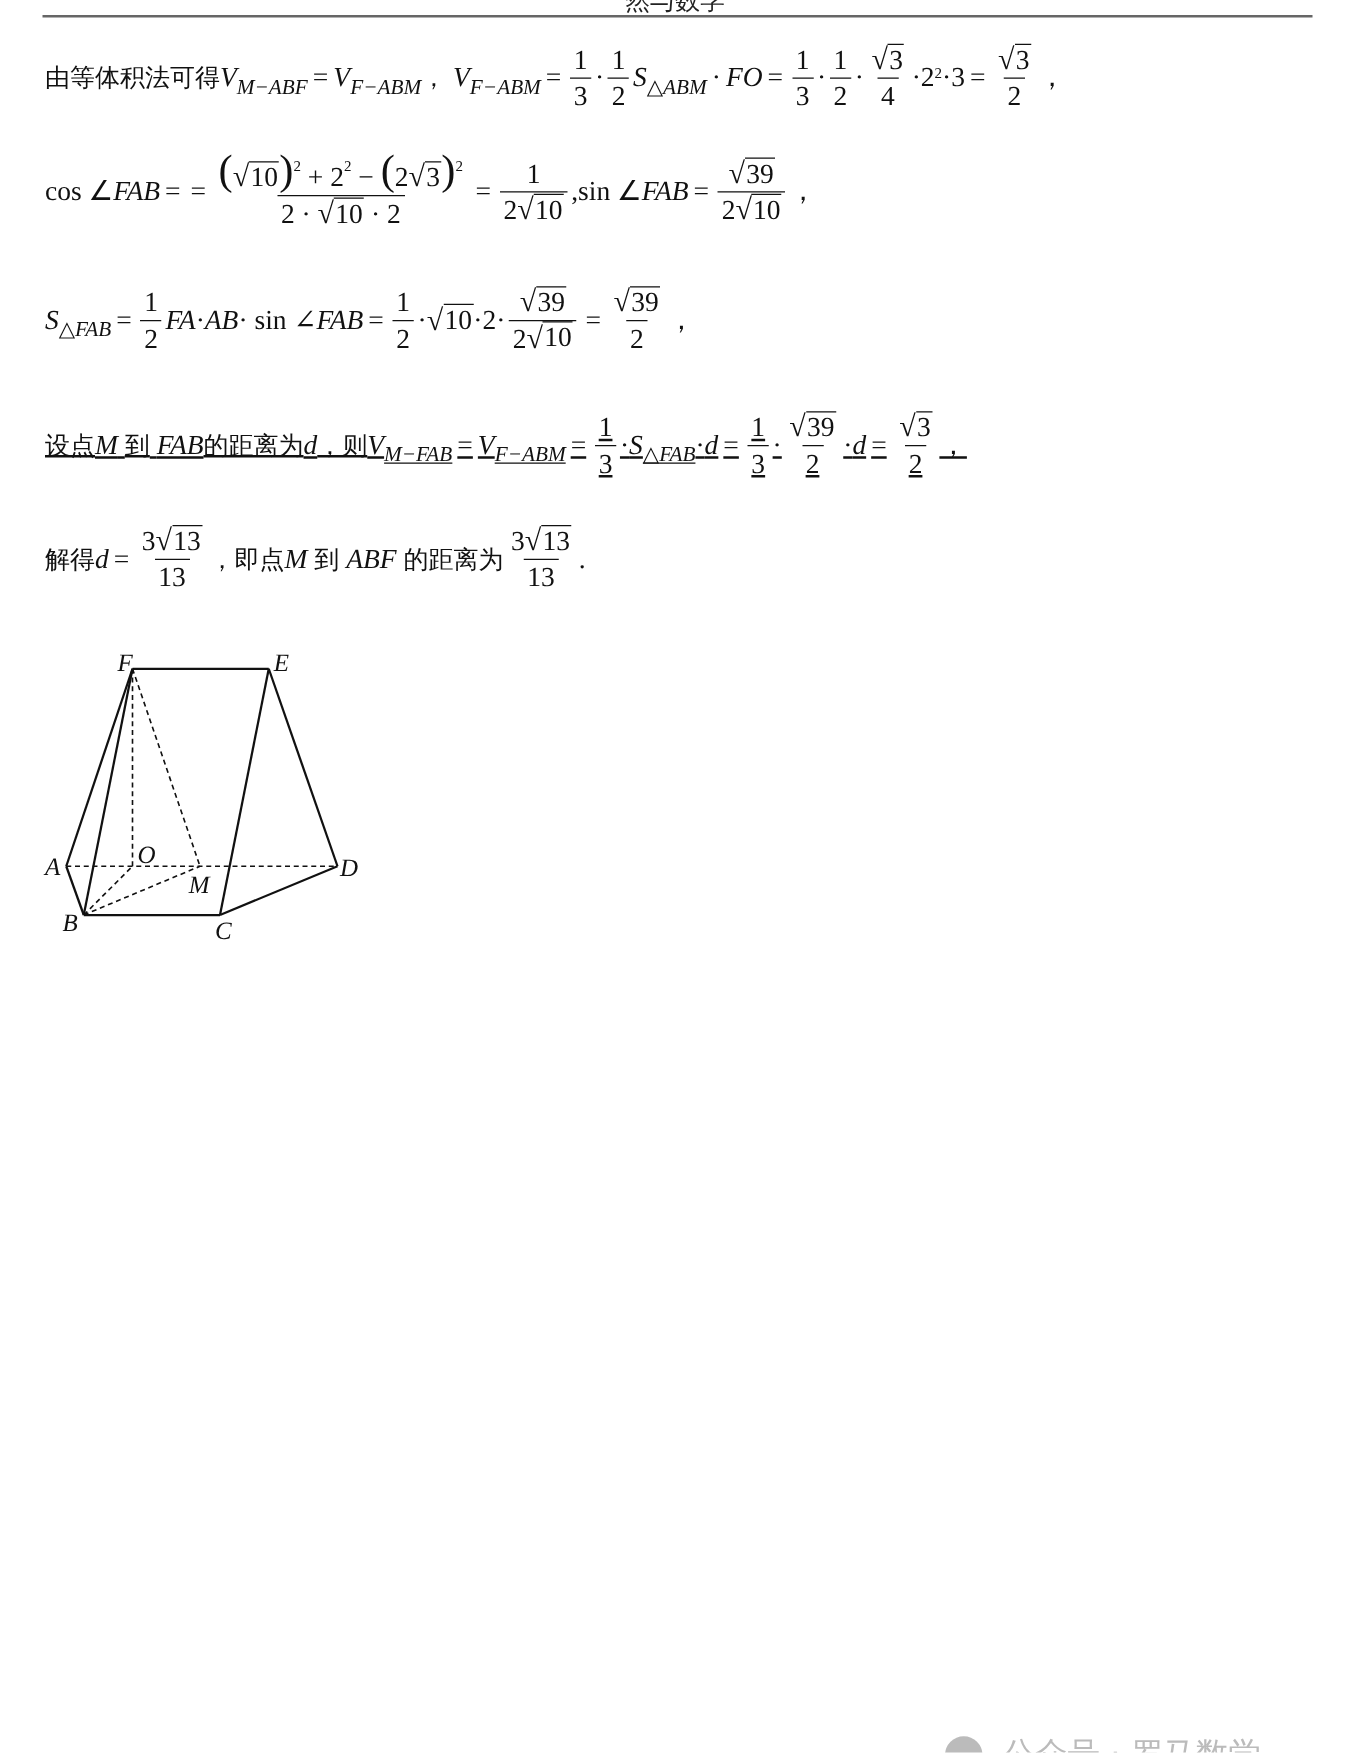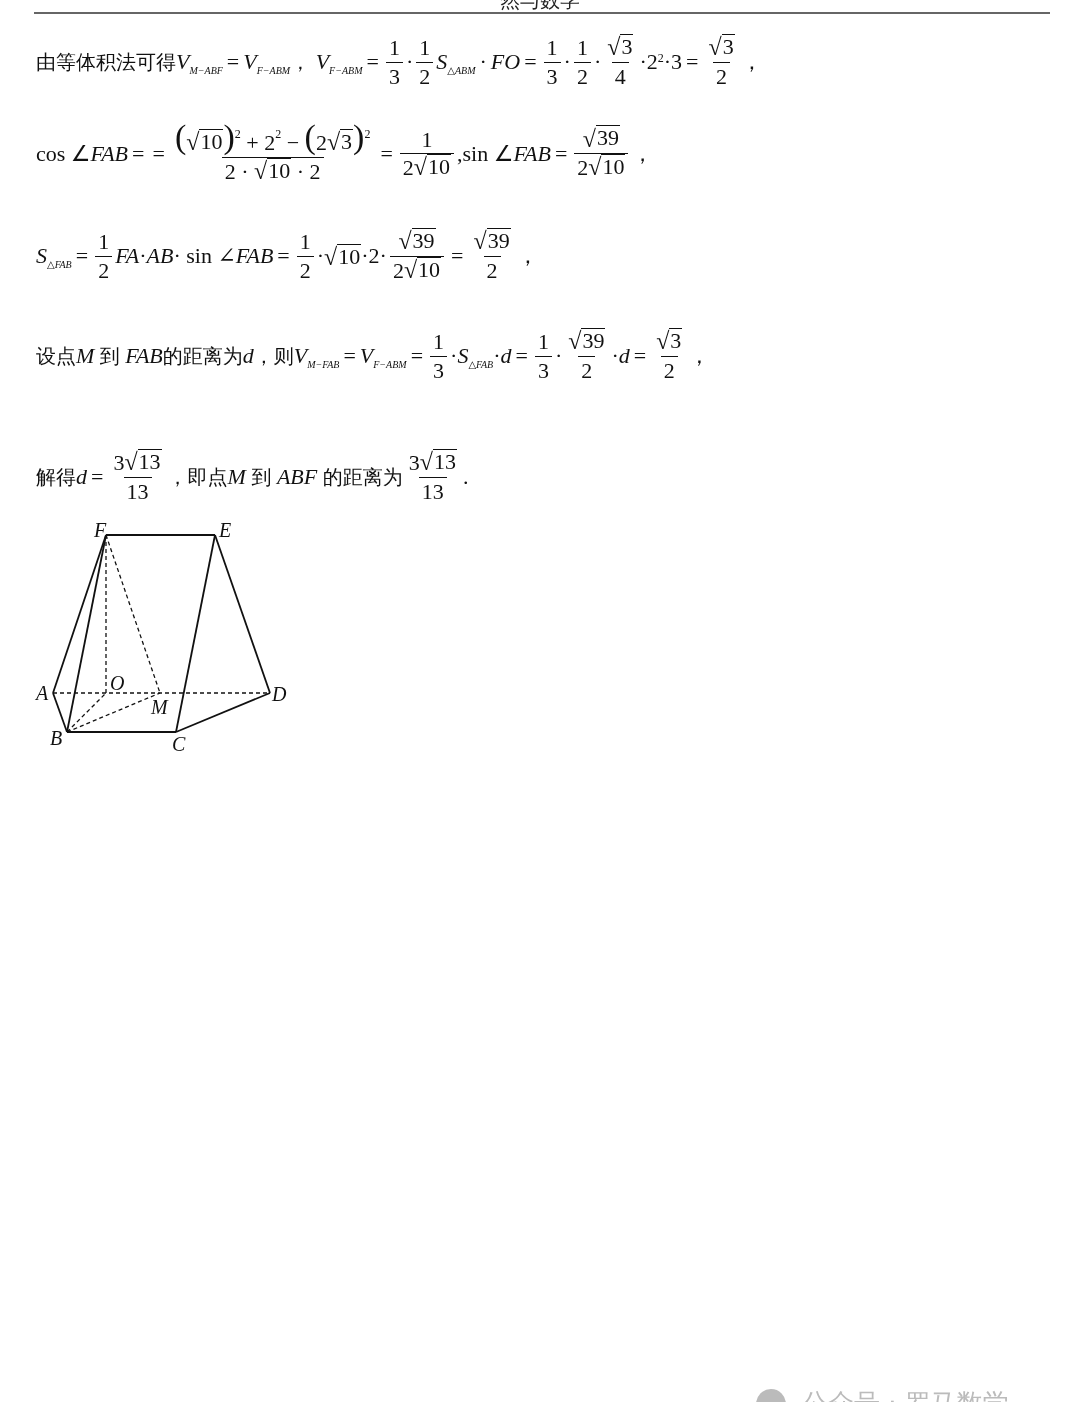--- a/index.html
+++ b/index.html
@@ -2,21 +2,21 @@
 <html><head>
 <meta charset="utf-8">
 <style>
   html,body{margin:0;padding:0;background:#fff;}
   body{width:1080px;height:1402px;position:relative;overflow:hidden;font-family:"Liberation Serif","DejaVu Serif",serif;color:#111;}
   .header-text{position:absolute;left:0;width:1080px;top:-13px;text-align:center;font-size:20px;color:#222;}
   .header-rule{position:absolute;left:34px;width:1016px;top:12px;height:2px;background:#666;}
   .line{position:absolute;left:36px;display:flex;align-items:center;font-size:22px;white-space:nowrap;}
   .cn{font-family:"DejaVu Sans",sans-serif;font-size:20px;}
   i{font-style:italic;}
-  .sub{font-size:10px;font-style:italic;position:relative;top:8px;}
+  .sub{font-size:17px;font-style:italic;position:relative;top:8px;}
   sup{font-size:12px;position:relative;top:-4px;}
   .frac{display:inline-flex;flex-direction:column;align-items:center;margin:0 3px;vertical-align:middle;}
   .frac .n{padding:0 3px;line-height:1.25;}
   .frac .d{padding:0 3px;border-top:1.4px solid #111;line-height:1.25;}
   .sq{display:inline-flex;align-items:flex-end;}
   .sq .rad{font-size:24px;line-height:1;}
   .sq .ov{border-top:1.4px solid #111;padding:0 1px;line-height:1.1;}
   .op{margin:0 4px;}
   .big{font-size:34px;line-height:1;position:relative;top:-2px;}
   svg text{font-family:"Liberation Serif",serif;font-style:italic;font-size:20px;fill:#111;}
@@ -139,21 +139,21 @@
   <span class="frac">
       <span class="n"><span class="sq">
           <span class="rad">√</span>
           <span class="ov">39</span>
         </span></span>
       <span class="d">2</span>
     </span>
   <span>，</span>
 </div>
 
-<div class="line" style="top:328px;">
+<div class="line" style="top:328px;text-decoration:underline;">
   <span class="cn">设点</span><i>M</i>&nbsp;
   <span class="cn">到</span>&nbsp;<i>FAB</i>
   <span class="cn">的距离为</span><i>d</i>
   <span class="cn">，则</span>
   <i>V</i><span class="sub">M−FAB</span><span class="op">=</span>
   <i>V</i><span class="sub">F−ABM</span><span class="op">=</span>
   <span class="frac">
       <span class="n">1</span>
       <span class="d">3</span>
     </span>·
@@ -173,21 +173,21 @@
   <span class="frac">
       <span class="n"><span class="sq">
           <span class="rad">√</span>
           <span class="ov">3</span>
         </span></span>
       <span class="d">2</span>
     </span>
   <span>，</span>
 </div>
 
-<div class="line" style="top:449px;">
+<div class="line" style="top:419px;">
   <span class="cn">解得</span>
   <i>d</i><span class="op">=</span>
   <span class="frac">
       <span class="n">3<span class="sq">
           <span class="rad">√</span>
           <span class="ov">13</span>
         </span></span>
       <span class="d">13</span>
     </span>
   <span class="cn">，即点</span><i>M</i>&nbsp;

